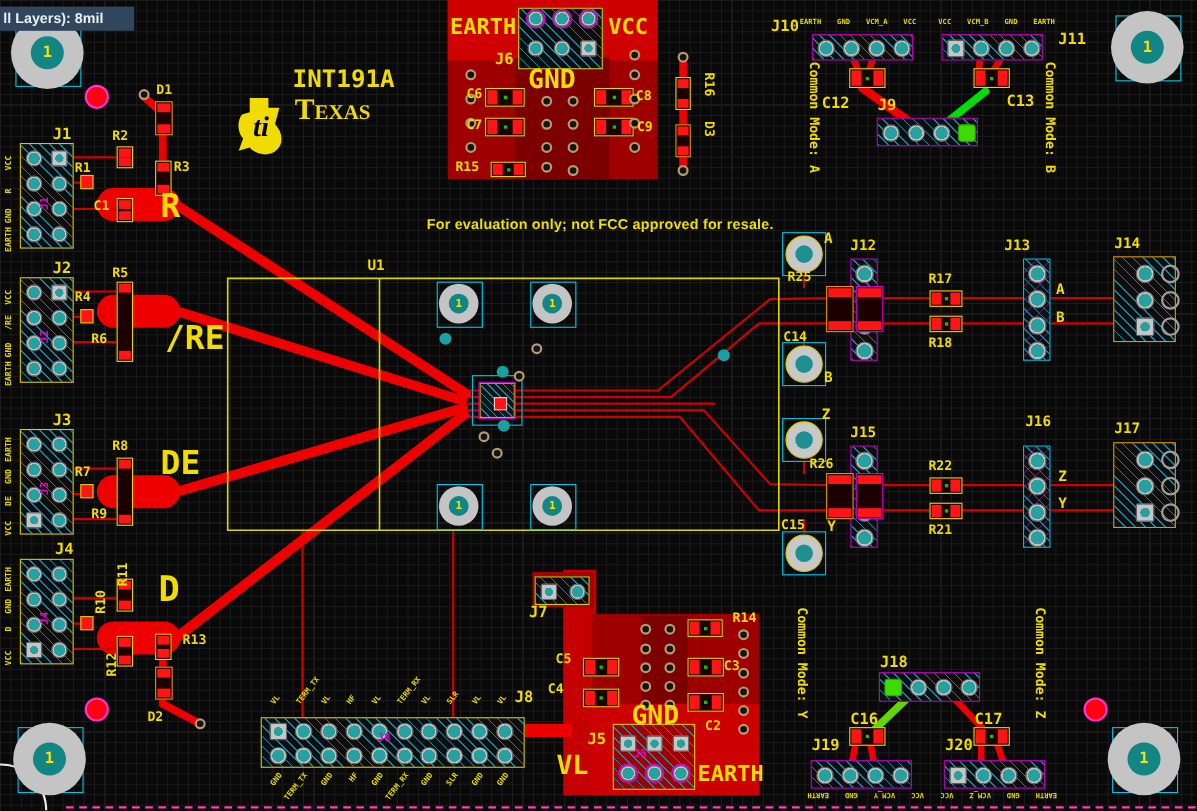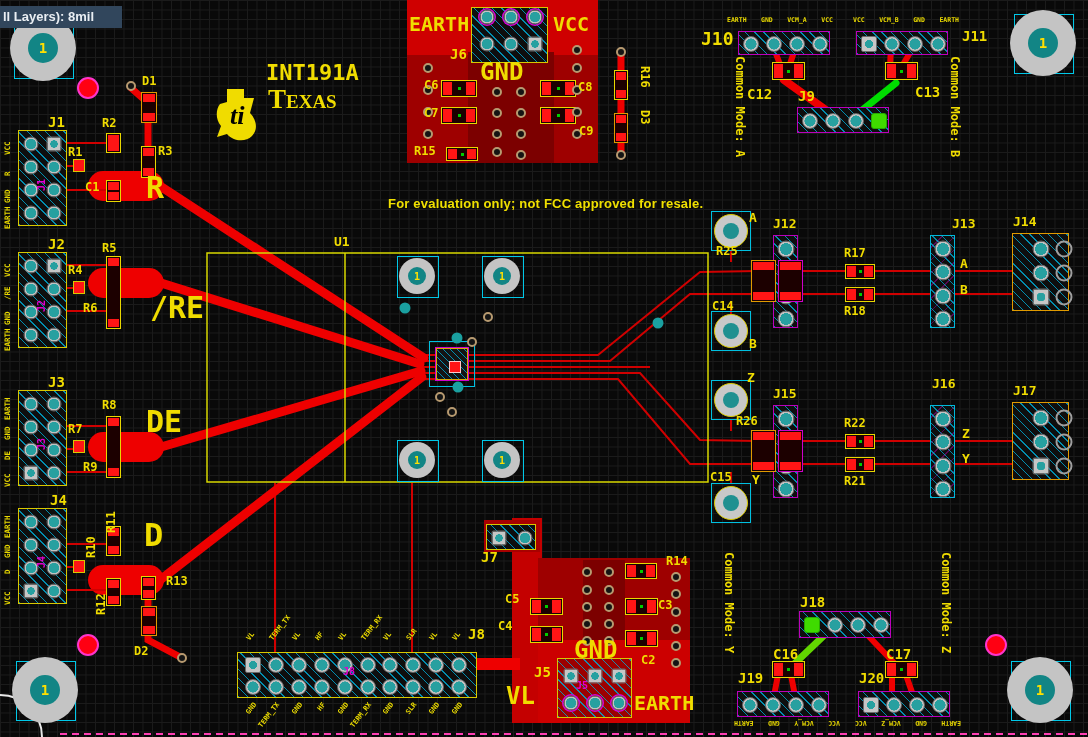--- a/index.html
+++ b/index.html
@@ -606,41 +606,41 @@
   <div class="t" style="left:134px;top:644px">D2</div>
   <div class="t big" style="left:144px;top:516px;font-size:32px">D</div>
 
   <div class="t mid" style="left:409px;top:12px">EARTH</div>
   <div class="t mid" style="left:553px;top:12px">VCC</div>
   <div class="t" style="left:450px;top:46px;font-size:14px">J6</div>
   <div class="t" style="left:480px;top:58px;font-size:24px">GND</div>
   <div class="t" style="left:424px;top:78px">C6</div>
   <div class="t" style="left:424px;top:106px">C7</div>
   <div class="t" style="left:578px;top:80px">C8</div>
-  <div class="t" style="left:579px;top:124px">C9</div>
+  <div class="t" style="left:579px;top:108px">C9</div>
   <div class="t" style="left:414px;top:144px">R15</div>
   <div class="t v90" style="left:652px;top:66px">R16</div>
   <div class="t v90" style="left:652px;top:110px">D3</div>
 
-  <div class="t" style="left:701px;top:28px;font-size:18px">J10</div>
+  <div class="t" style="left:701px;top:16px;font-size:14px">J10</div>
   <div class="t" style="left:962px;top:28px;font-size:14px">J11</div>
   <div class="t" style="left:747px;top:86px;font-size:14px">C12</div>
   <div class="t" style="left:798px;top:88px;font-size:14px">J9</div>
   <div class="t" style="left:915px;top:84px;font-size:14px">C13</div>
   <div class="t v90" style="left:747px;top:56px;font-size:12px">Common Mode: A</div>
   <div class="t v90" style="left:962px;top:56px;font-size:12px">Common Mode: B</div>
 
   <div class="t" style="left:749px;top:210px;font-size:13px">A</div>
   <div class="t" style="left:749px;top:336px;font-size:13px">B</div>
   <div class="t" style="left:716px;top:244px">R25</div>
   <div class="t" style="left:712px;top:299px">C14</div>
   <div class="t" style="left:773px;top:216px;font-size:13px">J12</div>
   <div class="t" style="left:844px;top:246px">R17</div>
   <div class="t" style="left:844px;top:304px">R18</div>
-  <div class="t" style="left:952px;top:216px;font-size:13px">J13</div>
+  <div class="t" style="left:913px;top:216px;font-size:13px">J13</div>
   <div class="t" style="left:960px;top:256px;font-size:13px">A</div>
   <div class="t" style="left:960px;top:282px;font-size:13px">B</div>
   <div class="t" style="left:1013px;top:214px;font-size:13px">J14</div>
 
   <div class="t" style="left:747px;top:370px;font-size:13px">Z</div>
   <div class="t" style="left:752px;top:472px;font-size:13px">Y</div>
   <div class="t" style="left:736px;top:414px">R26</div>
   <div class="t" style="left:710px;top:470px">C15</div>
   <div class="t" style="left:773px;top:386px;font-size:13px">J15</div>
   <div class="t" style="left:844px;top:416px">R22</div>

